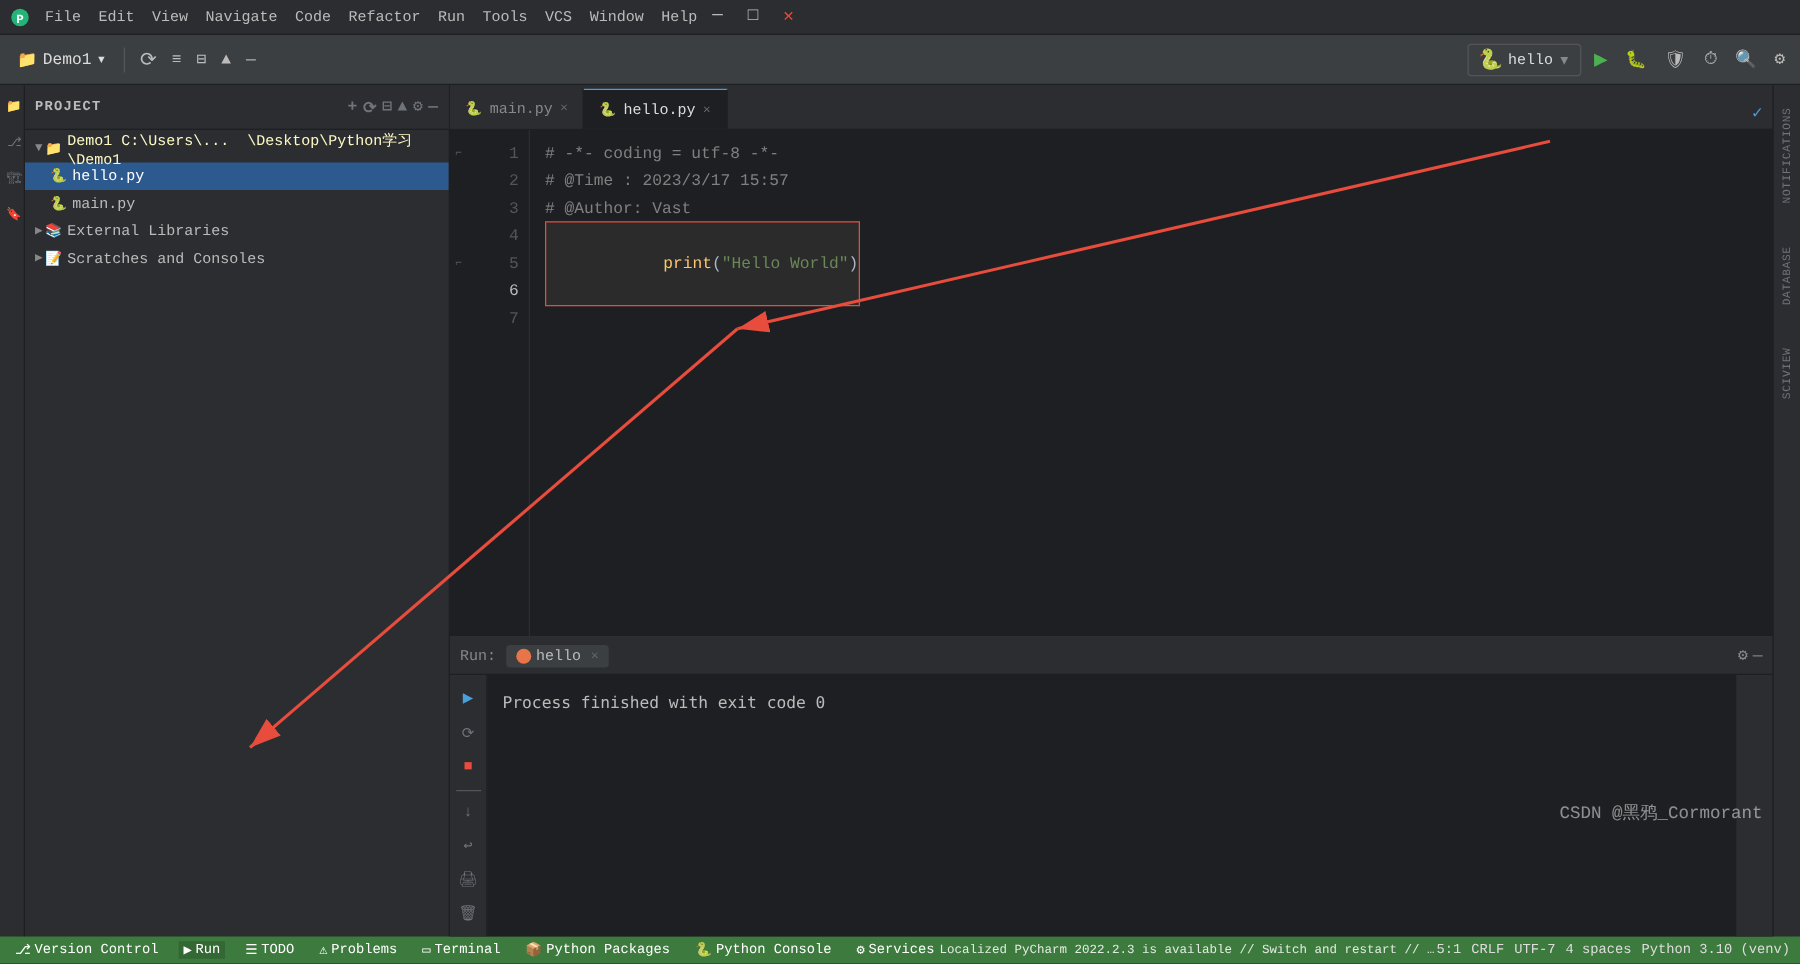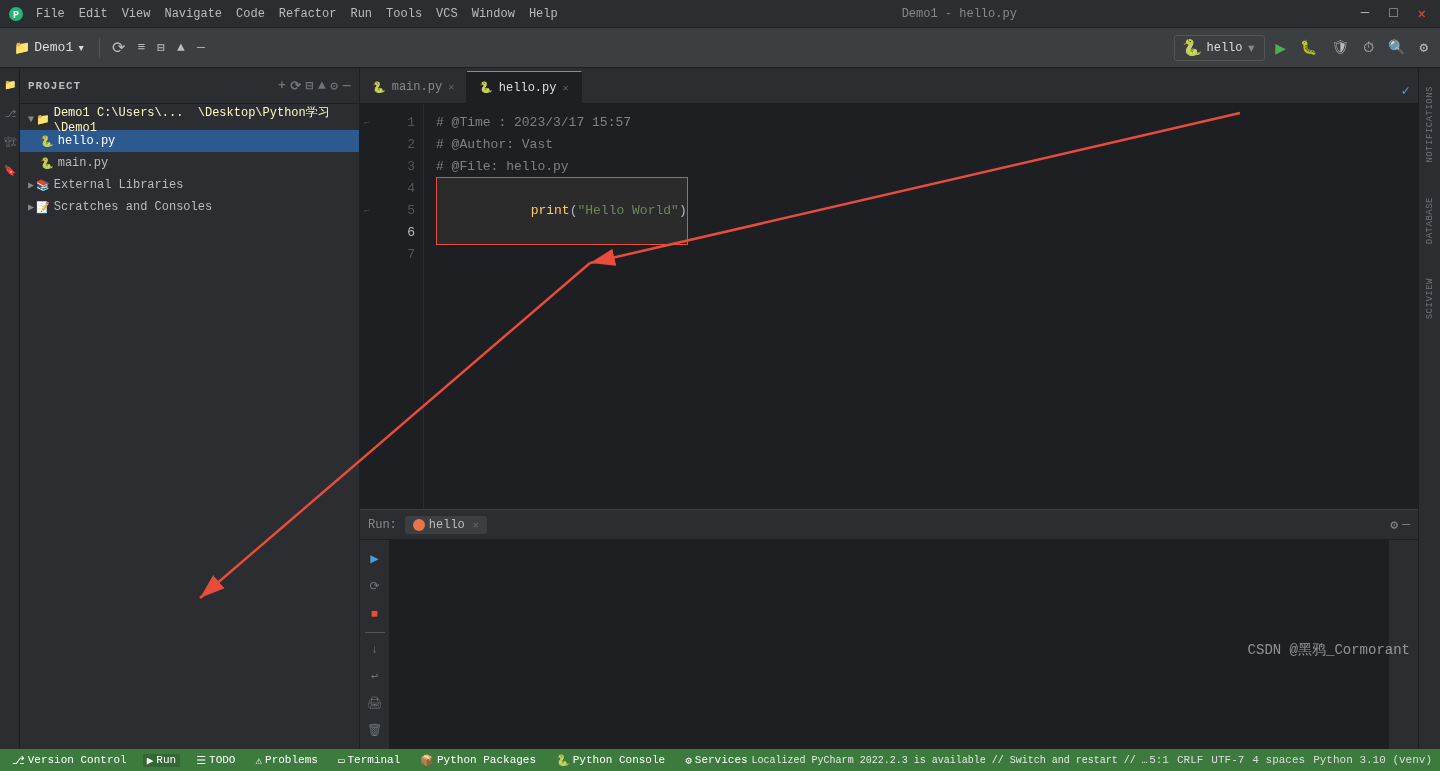--- a/index.html
+++ b/index.html
@@ -283,21 +283,20 @@
     <span>View</span>
     <span>Navigate</span>
     <span>Code</span>
     <span>Refactor</span>
     <span>Run</span>
     <span>Tools</span>
     <span>VCS</span>
     <span>Window</span>
     <span>Help</span>
   </div>
-  <div class="title-bar-title">Demo1 - hello.py</div>
   <div class="title-bar-controls">
     <span>─</span>
     <span>□</span>
     <span style="color:#e74c3c;">✕</span>
   </div>
 </div>
 
 <div class="toolbar">
   <div class="toolbar-left">
     <div class="toolbar-project">
@@ -412,27 +411,27 @@
         <div>1</div>
         <div>2</div>
         <div>3</div>
         <div>4</div>
         <div>5</div>
         <div style="color:#bbb;">6</div>
         <div>7</div>
       </div>
       <div class="code-content">
         <div class="code-line">
+          <span class="cm"># -*- coding = utf-8 -*-</span>
+        </div>
+        <div class="code-line">
           <span class="cm"># @Time : 2023/3/17 15:57</span>
         </div>
         <div class="code-line">
           <span class="cm"># @Author: Vast</span>
-        </div>
-        <div class="code-line">
-          <span class="cm"># @File: hello.py</span>
         </div>
         <div class="code-line">
           <span class="cm"># @Software: PyCharm</span>
         </div>
         <div class="code-line highlighted" style="background:transparent;">
           <span class="print-highlight">
             <span class="fn">print</span><span class="paren">(</span><span class="str">"Hello World"</span><span class="paren">)</span>
           </span>
         </div>
         <div class="code-line">&nbsp;</div>
@@ -457,20 +456,23 @@
           <div class="run-tool-btn active">▶</div>
           <div class="run-tool-btn" style="font-size:12px;">⟳</div>
           <div class="run-tool-btn" style="color:#e74c3c;">⏹</div>
           <div style="width:20px;height:1px;background:#555;margin:4px 0;"></div>
           <div class="run-tool-btn" style="font-size:12px;">↓</div>
           <div class="run-tool-btn" style="font-size:12px;">↩</div>
           <div class="run-tool-btn" style="font-size:12px;">🖨</div>
           <div class="run-tool-btn" style="font-size:12px;">🗑</div>
         </div>
         <div class="run-output">
+          <div style="margin-top:6px;">
+            <span style="color:#bbb;">Process finished with exit code 0</span>
+          </div>
         </div>
         <div class="run-right-tools">
         </div>
       </div>
     </div>
   </div>
 
   <div class="right-bar">
     <div class="right-bar-item">Notifications</div>
     <div class="right-bar-item" style="margin-top:20px;">Database</div>

